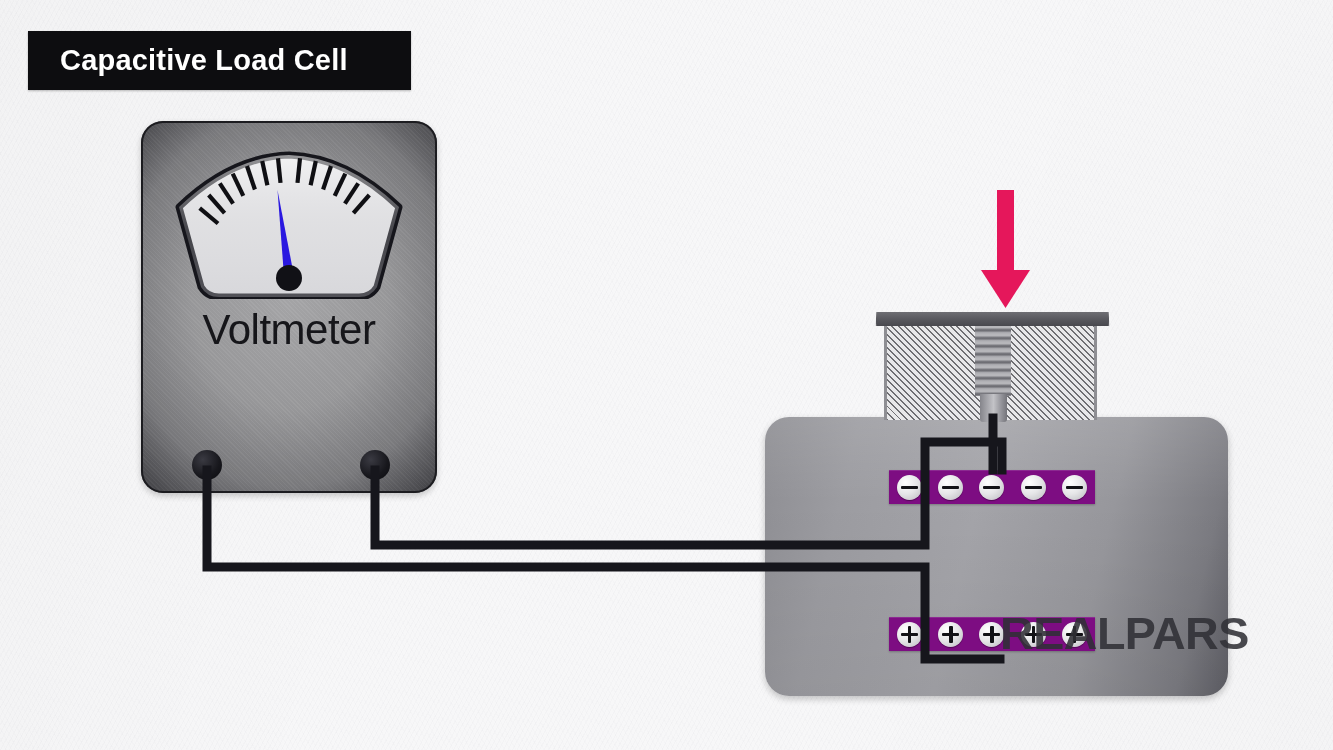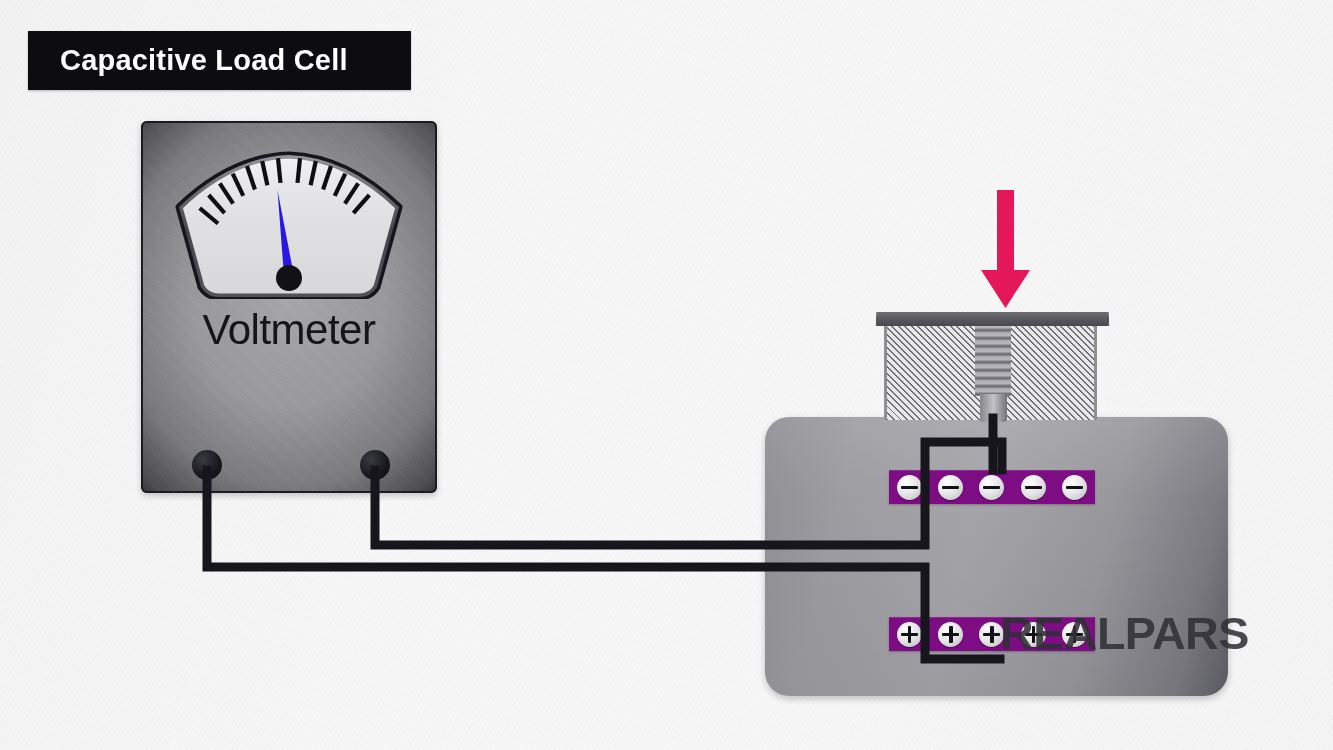--- a/index.html
+++ b/index.html
@@ -49,21 +49,21 @@
     white-space: nowrap;
   }
 
   
   #voltmeter {
     position: absolute;
     left: 141px;
     top: 121px;
     width: 296px;
     height: 372px;
-    border-radius: 6px;
+    border-radius: 22px;
     background:
       radial-gradient(ellipse 78% 70% at 50% 48%, #a7a7a9 0%, #9a9a9c 42%, #7b7b7e 72%, #4c4c50 92%, #2e2e33 100%);
     box-shadow: inset 0 0 0 2px #1c1c20, 0 3px 6px rgba(0,0,0,0.20);
   }
   #voltmeter-noise {
     position: absolute;
     inset: 2px;
     border-radius: 20px;
     background:
       repeating-linear-gradient(45deg, rgba(255,255,255,0.035) 0 1px, rgba(0,0,0,0.02) 1px 3px);

